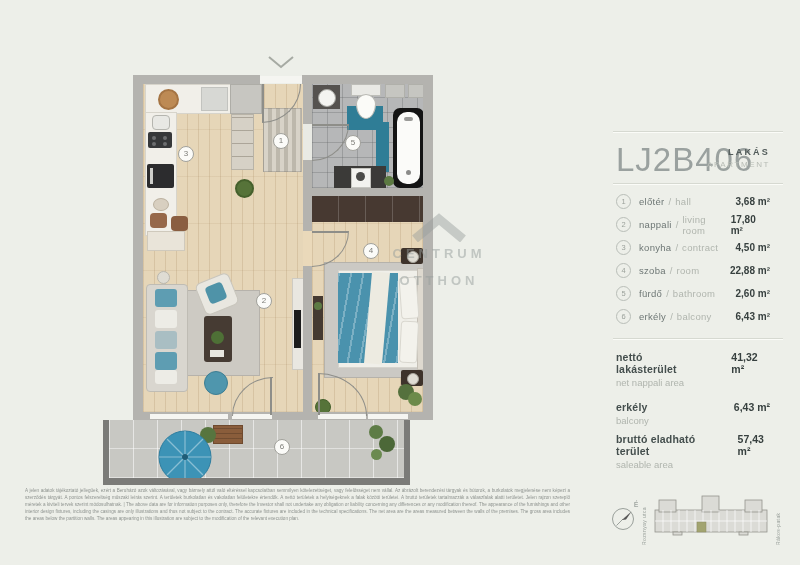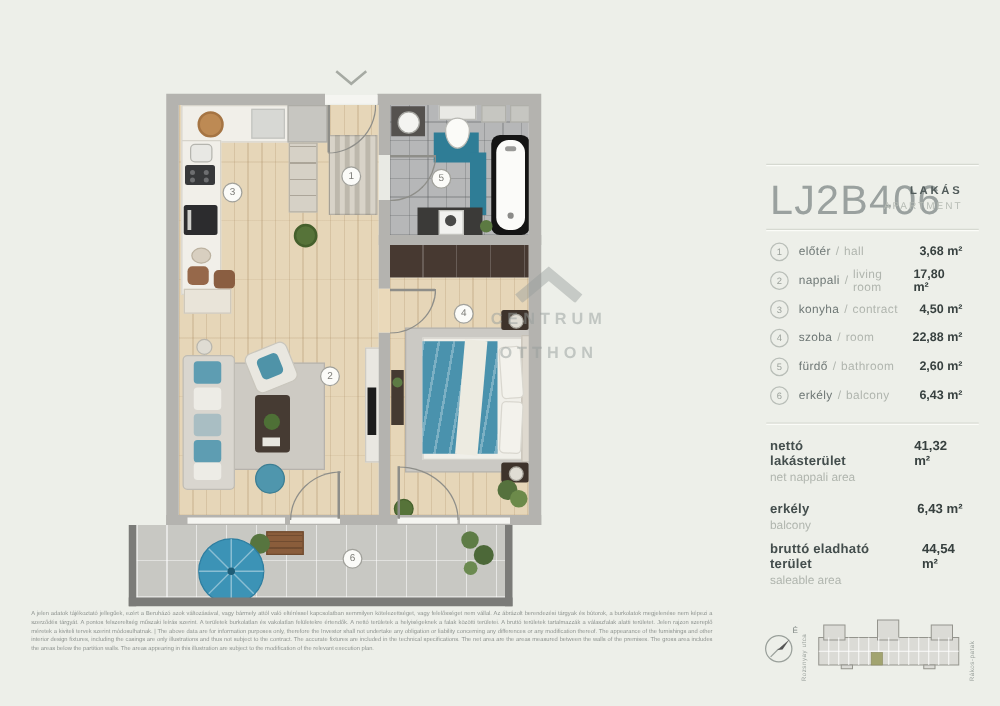--- a/index.html
+++ b/index.html
@@ -283,21 +283,21 @@
         <div class="shu">erkély</div>
         <div class="sen">balcony</div>
       </div>
       <div class="sval">6,43 m²</div>
     </div>
     <div class="srow" style="margin-top:7px;">
       <div>
         <div class="shu">bruttó eladható terület</div>
         <div class="sen">saleable area</div>
       </div>
-      <div class="sval">44,54 m²</div>
+      <div class="sval">57,43 m²</div>
     </div>
   </div>
 
   <div class="disc">A jelen adatok tájékoztató jellegűek, ezért a Beruházó azok változásával, vagy bármely attól való eltéréssel kapcsolatban semmilyen kötelezettséget, vagy felelősséget nem vállal. Az ábrázolt berendezési tárgyak és bútorok, a burkolatok megjelenése nem képezi a szerződés tárgyát. A pontos felszereltség műszaki leírás szerint. A területek burkolatlan és vakolatlan felületekre értendők. A nettó területek a helyiségeknek a falak közötti területei. A bruttó területek tartalmazzák a válaszfalak alatti területet. Jelen rajzon szereplő méretek a kiviteli tervek szerint módosulhatnak. | The above data are for information purposes only, therefore the Investor shall not undertake any obligation or liability concerning any differences or any modification thereof. The appearance of the furnishings and other interior design fixtures, including the casings are only illustrations and thus not subject to the contract. The accurate fixtures are included in the technical specifications. The net area are the areas measured between the walls of the premises. The gross area includes the areas below the partition walls. The areas appearing in this illustration are subject to the modification of the relevant execution plan.</div>
 
   <svg class="abs" style="left:610px;top:505px;" width="28" height="28">
     <circle cx="13" cy="14" r="10.5" fill="#edefe9" stroke="#9aa09b" stroke-width="1"></circle>
     <line x1="13" y1="14" x2="6.5" y2="20.5" stroke="#9aa09b" stroke-width="1"></line>
     <polygon points="12,15 21.5,6.5 14.5,13" fill="#2b2b2b"></polygon>
     <polygon points="12,15 21.5,6.5 16,14.5" fill="#555"></polygon>

